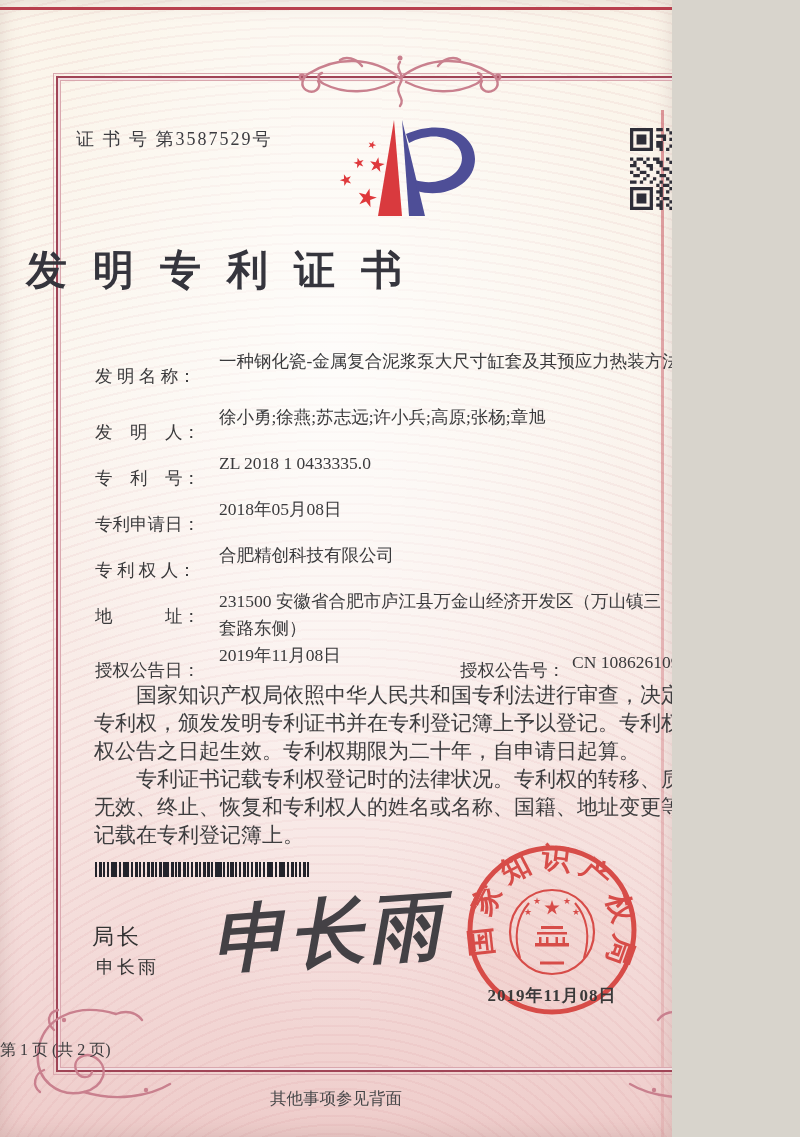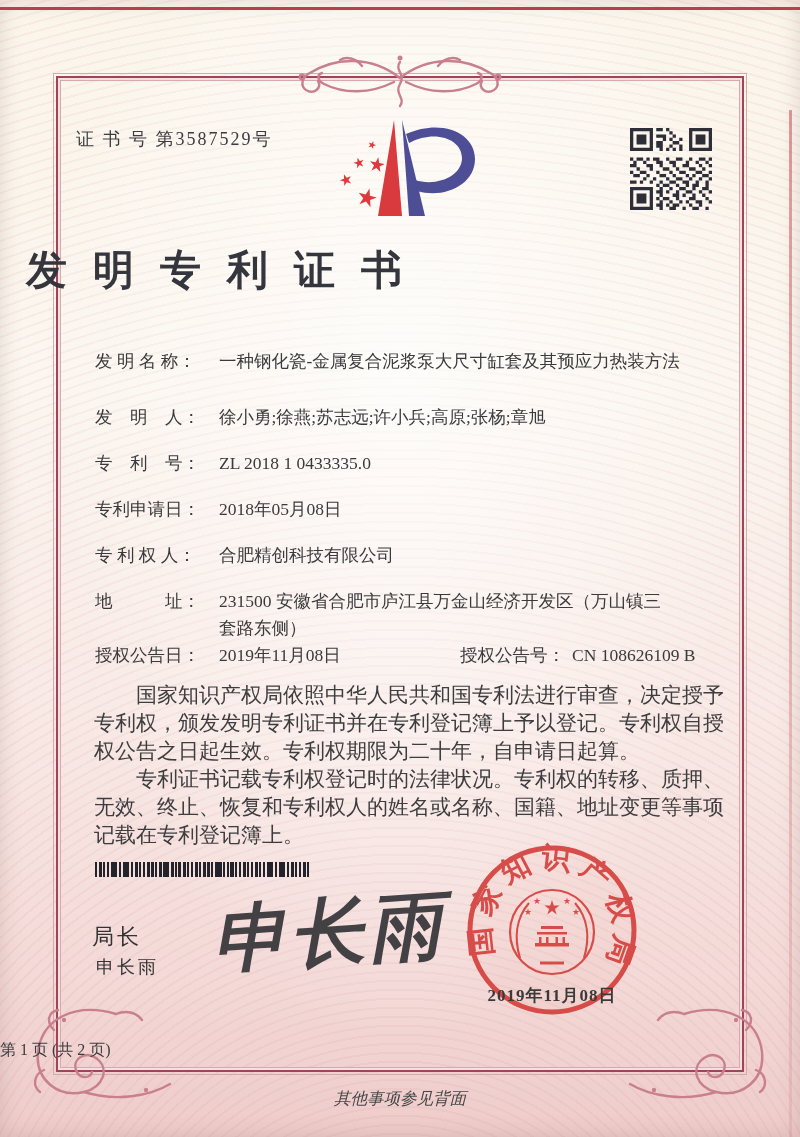--- a/index.html
+++ b/index.html
@@ -1,20 +1,20 @@
 <!DOCTYPE html>
 <html><head>
 <meta charset="utf-8">
 <style>
   * { margin:0; padding:0; box-sizing:border-box; }
   html,body { background:#d8d4cc; }
   body { font-family:"Liberation Serif","DejaVu Serif",serif; }
 
   .photo {
-    position:relative; width:800px; height:1137px; overflow:hidden;
+    position:relative; width:672px; height:1137px; overflow:hidden;
     background:
       radial-gradient(ellipse at 50% 32%, rgba(255,255,255,.72), rgba(255,255,255,0) 62%),
       repeating-radial-gradient(circle at 50% 118%, rgba(199,106,118,.075) 0 2px, rgba(255,255,255,0) 2px 9px),
       linear-gradient(180deg,#fbf5ea 0%, #fbf6ef 34%, #f8e9e5 64%, #f3d9d7 86%, #eeccca 100%);
     box-shadow: inset 0 0 22px rgba(120,90,80,.20);
   }
   .top-edge { position:absolute; top:7px; left:0; right:0; height:3px; background:#b8404e; }
   .right-edge { position:absolute; right:8px; top:110px; bottom:0; width:3px;
     background:linear-gradient(180deg, rgba(196,74,86,.55), rgba(196,74,86,.12)); }
 
@@ -37,21 +37,21 @@
   .logo { position:absolute; left:322px; top:112px; }
   .qr { position:absolute; left:630px; top:128px; }
 
   .title {
     position:absolute; left:0; right:0; top:243px; text-align:left;
     font-size:41px; font-weight:700; color:#35353d;
     letter-spacing:26px; text-indent:26px;
   }
 
   .row { position:absolute; left:95px; width:632px; display:flex; font-size:17.5px; color:#3a3a3c; line-height:1.55; }
-  .lab { flex:0 0 124px; white-space:nowrap; }
+  .lab { flex:0 0 124px; white-space:nowrap;margin-top:15px; }
   .val { flex:1; }
   .val-narrow { max-width:452px; }
   .row-grant { position:absolute; left:95px; width:632px; font-size:17.5px; color:#3a3a3c; }
   .grant-right { position:absolute; left:365px; top:0; display:flex;align-items:center; }
   .grant-right .lab { flex:0 0 112px; }
   .grant-left { display:flex; }
 
   .legal { position:absolute; left:94px; top:681px; width:634px; font-size:21px; line-height:28px; color:#3d3d3f; }
   .legal p { text-indent:2em; }
 
@@ -70,21 +70,21 @@
     color:#2c2c31; transform:rotate(-4deg); letter-spacing:4px; opacity:.88;
     font-style:italic;
   }
 
   .seal { position:absolute; left:452px; top:830px; opacity:.93; }
   .seal-arc-text { font-size:29px; letter-spacing:8px; fill:#d5423e; font-weight:700; }
   .seal-date { position:absolute; left:452px; top:984px; width:200px; text-align:center;
     font-size:17px; font-weight:700; color:#3a3a3a; letter-spacing:1px; }
 
   .page-info { position:absolute; left:0; right:0; top:1040px; font-size:16px; color:#3c3c3e; }
-  .back-note { position:absolute; left:0; right:0; top:1088px; text-align:center; font-size:16.5px; color:#464648; font-style:italic; }
+  .back-note { position:absolute; left:0; right:0; top:1088px; text-align:center; font-size:16.5px; color:#464648; }
 </style>
 </head>
 <body>
 
 <svg width="0" height="0" style="position:absolute" aria-hidden="true">
   <defs>
     <polygon id="st" points="0,-10 2.245,-3.09 9.51,-3.09 3.63,1.18 5.88,8.09 0,3.82 -5.88,8.09 -3.63,1.18 -9.51,-3.09 -2.245,-3.09"></polygon>
     <g id="flourish-half">
       <path d="M112,34 C140,12 176,12 204,30 C210,34 212,42 206,46 C198,51 190,44 194,37"></path>
       <path d="M118,38 C142,50 168,50 188,40 C194,37 196,31 190,29"></path>

